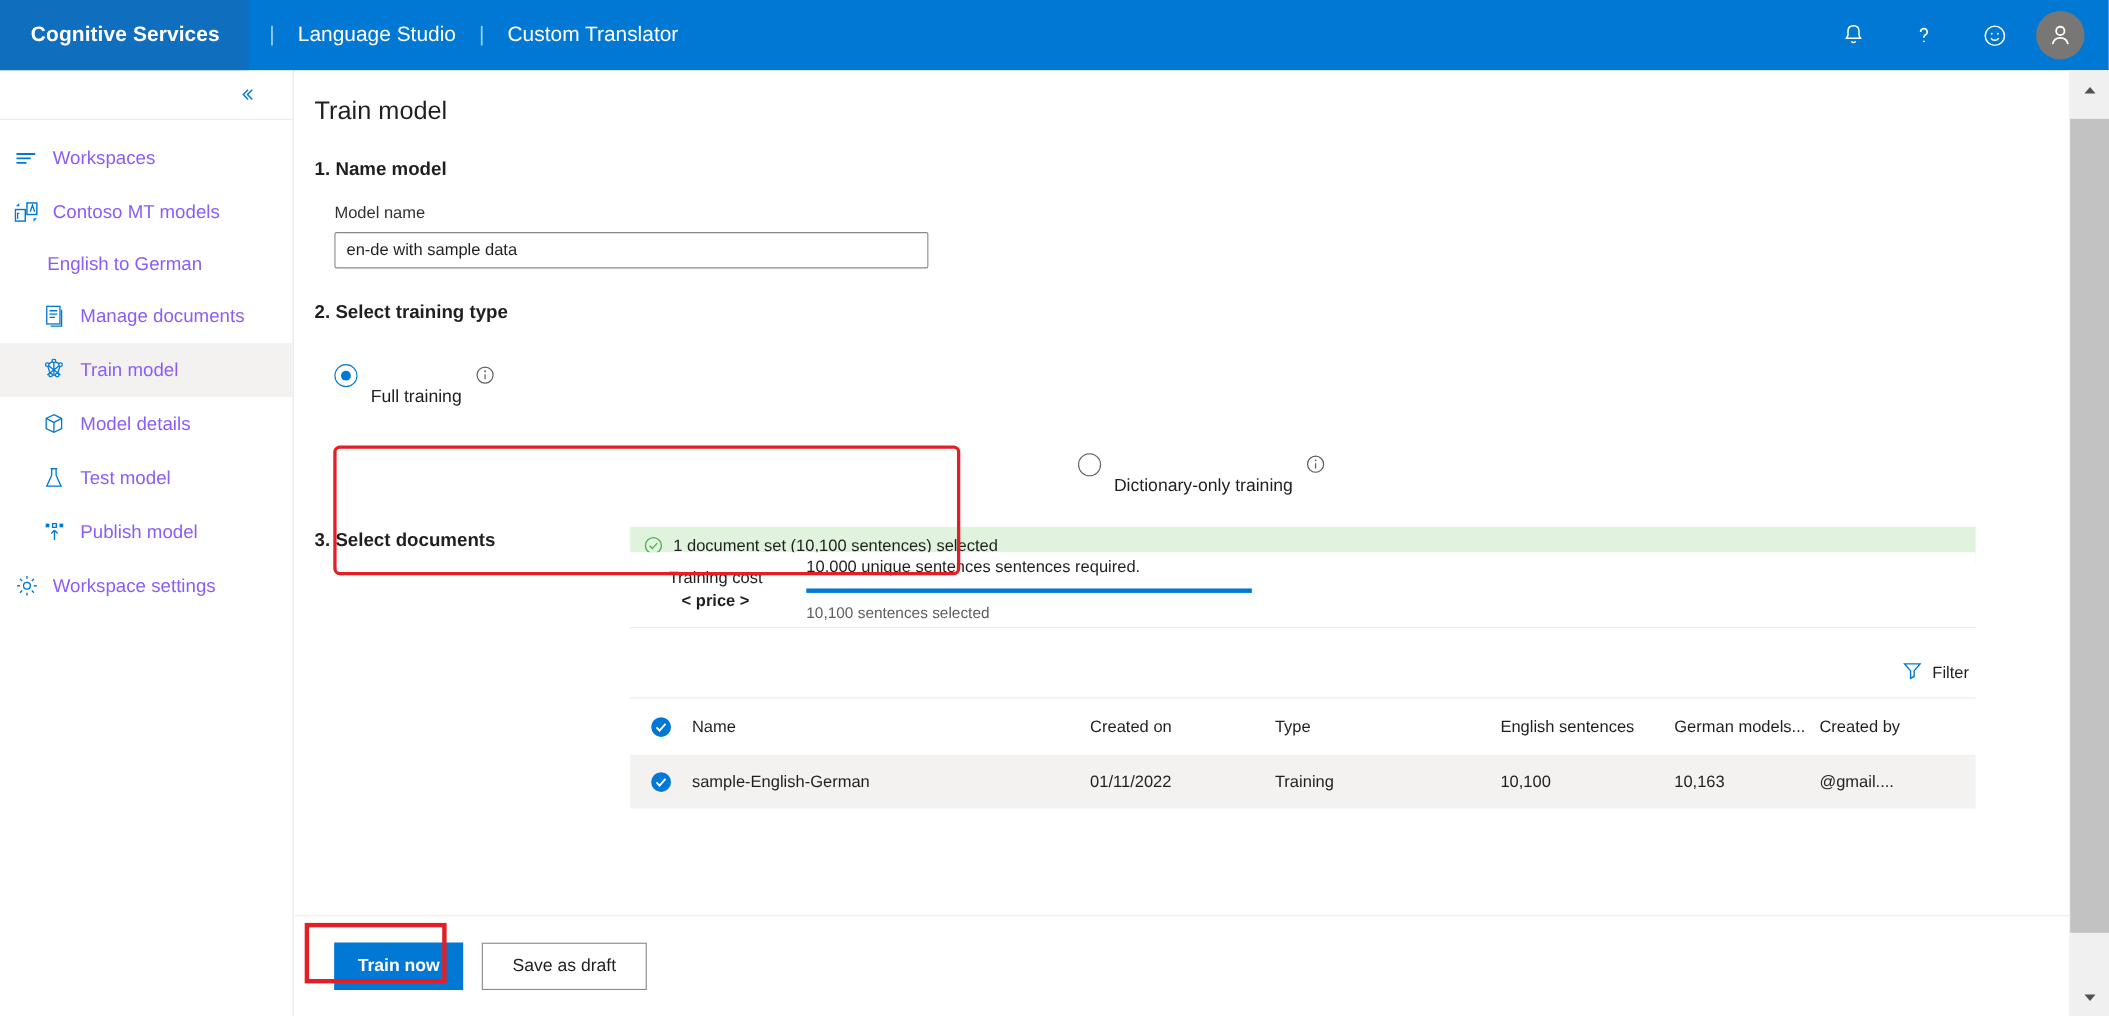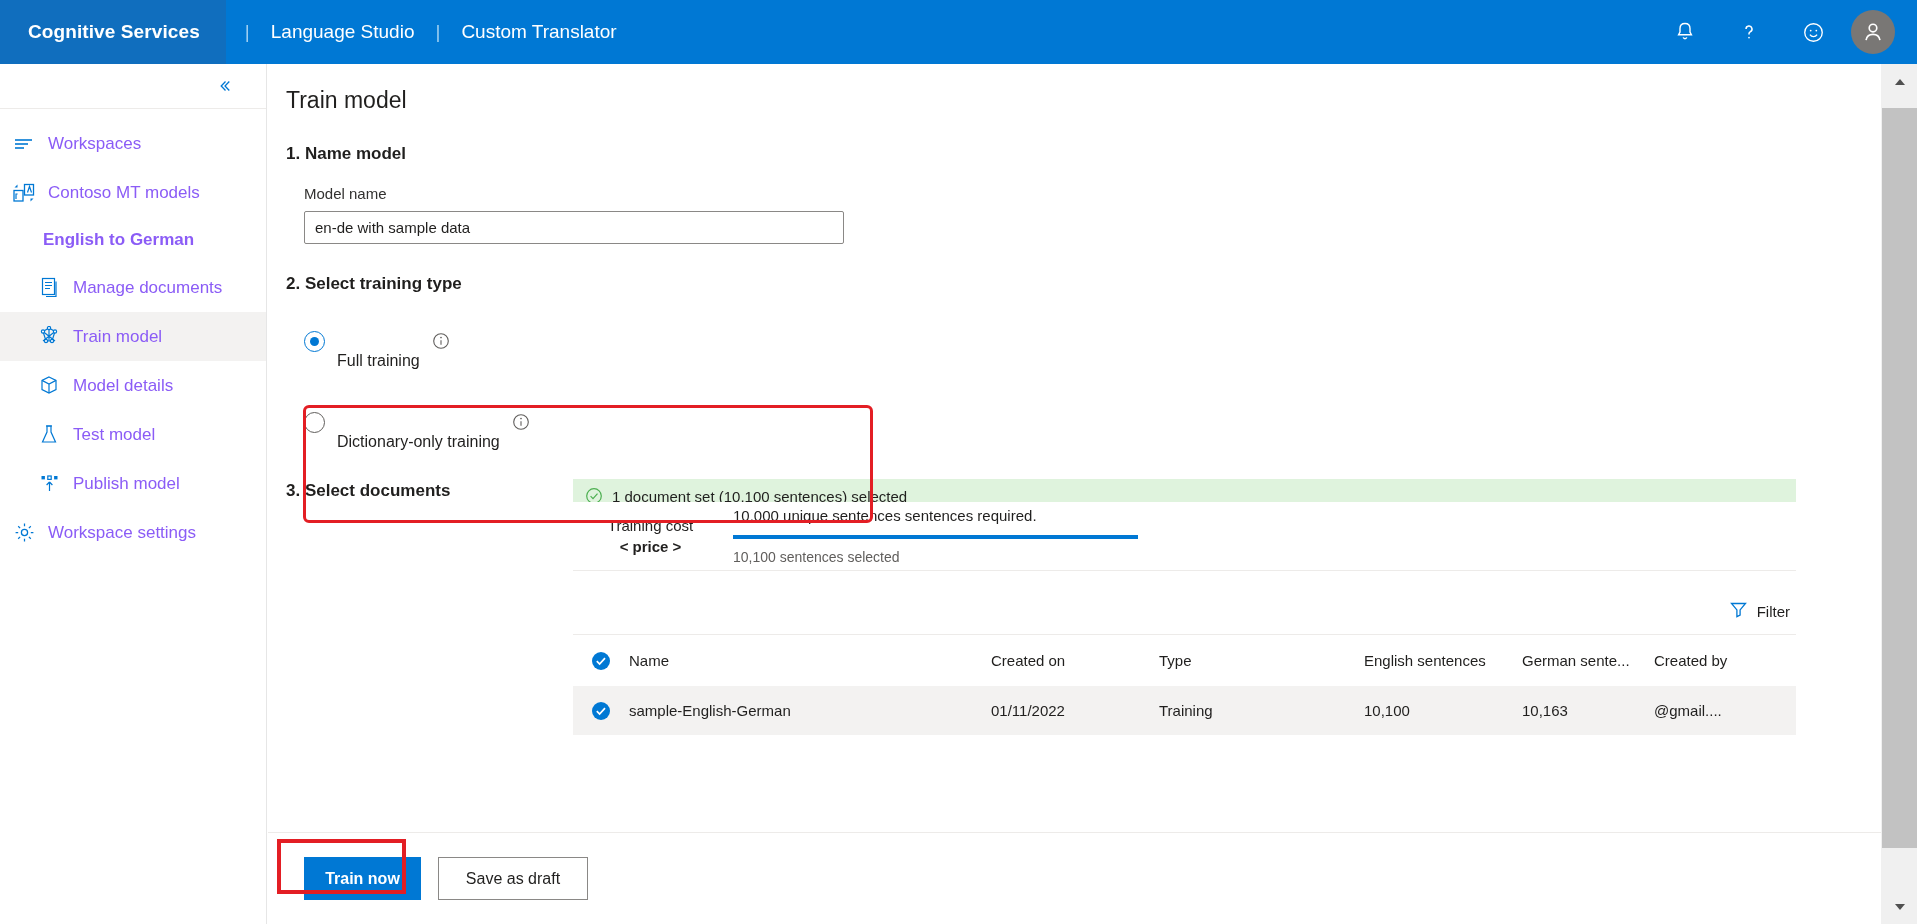--- a/index.html
+++ b/index.html
@@ -65,21 +65,21 @@
     height: 49px; padding-left: 9px;
     font-size: 17px; color: #8b5cf6; cursor: pointer;
   }
   .navitem .nicon {
     width: 30px; height: 22px; margin-right: 9px;
     display: flex; align-items: center; justify-content: center; flex: 0 0 auto;
   }
   .navitem.sub { padding-left: 34px; }
   .navitem.selected { background: #f3f2f1; }
   .navitem.group-title {
-    font-weight: 700; padding-left: 43px; height: 46px;
+    font-weight: 400; padding-left: 43px; height: 46px;
   }
 
   
   .main {
     position: absolute; top: 64px; left: 268px;
     width: 1613px; height: 860px;
     background: #ffffff;
     overflow: hidden;
   }
   .page-title {
@@ -92,21 +92,21 @@
   .text-input {
     margin: 9px 0 0 36px; width: 540px; height: 33px;
     border: 1px solid #8a8886; border-radius: 2px;
     font-family: "Liberation Sans", sans-serif; font-size: 15px;
     padding: 0 10px; color: #201f1e; background: #fff;
   }
   .radio-row {
     display: flex; align-items: center;
     margin: 18px 0 0 36px; font-size: 16px; cursor: pointer;
   }
-  .radio-row.second { margin-top: 23px; }
+  .radio-row.second { margin-top: 23px; justify-content: center; }
   .radio-outer {
     width: 21px; height: 21px; border-radius: 50%;
     border: 1px solid #605e5c; background: #fff;
     display: flex; align-items: center; justify-content: center;
     flex: 0 0 auto;
   }
   .radio-outer.on { border: 1px solid #0078d4; }
   .radio-dot { width: 9px; height: 9px; border-radius: 50%; background: #0078d4; }
   .radio-label { margin-left: 12px; color: #201f1e; margin-top: 40px; }
   .info-icon { margin-left: 12px; cursor: pointer; display: flex; }
@@ -463,21 +463,21 @@
       <div class="c-chk">
         <svg width="20" height="20" viewBox="0 0 20 20">
           <circle cx="10" cy="10" r="9" fill="#0078d4"></circle>
           <path d="M5.8 10.2l2.8 2.9 5.4-6" fill="none" stroke="#ffffff" stroke-width="1.7"></path>
         </svg>
       </div>
       <div class="c-name">Name</div>
       <div class="c-created">Created on</div>
       <div class="c-type">Type</div>
       <div class="c-en">English sentences</div>
-      <div class="c-de">German sente...</div>
+      <div class="c-de">German models...</div>
       <div class="c-by">Created by</div>
     </div>
     <div class="tbl-row">
       <div class="c-chk">
         <svg width="20" height="20" viewBox="0 0 20 20">
           <circle cx="10" cy="10" r="9" fill="#0078d4"></circle>
           <path d="M5.8 10.2l2.8 2.9 5.4-6" fill="none" stroke="#ffffff" stroke-width="1.7"></path>
         </svg>
       </div>
       <div class="c-name">sample-English-German</div>

